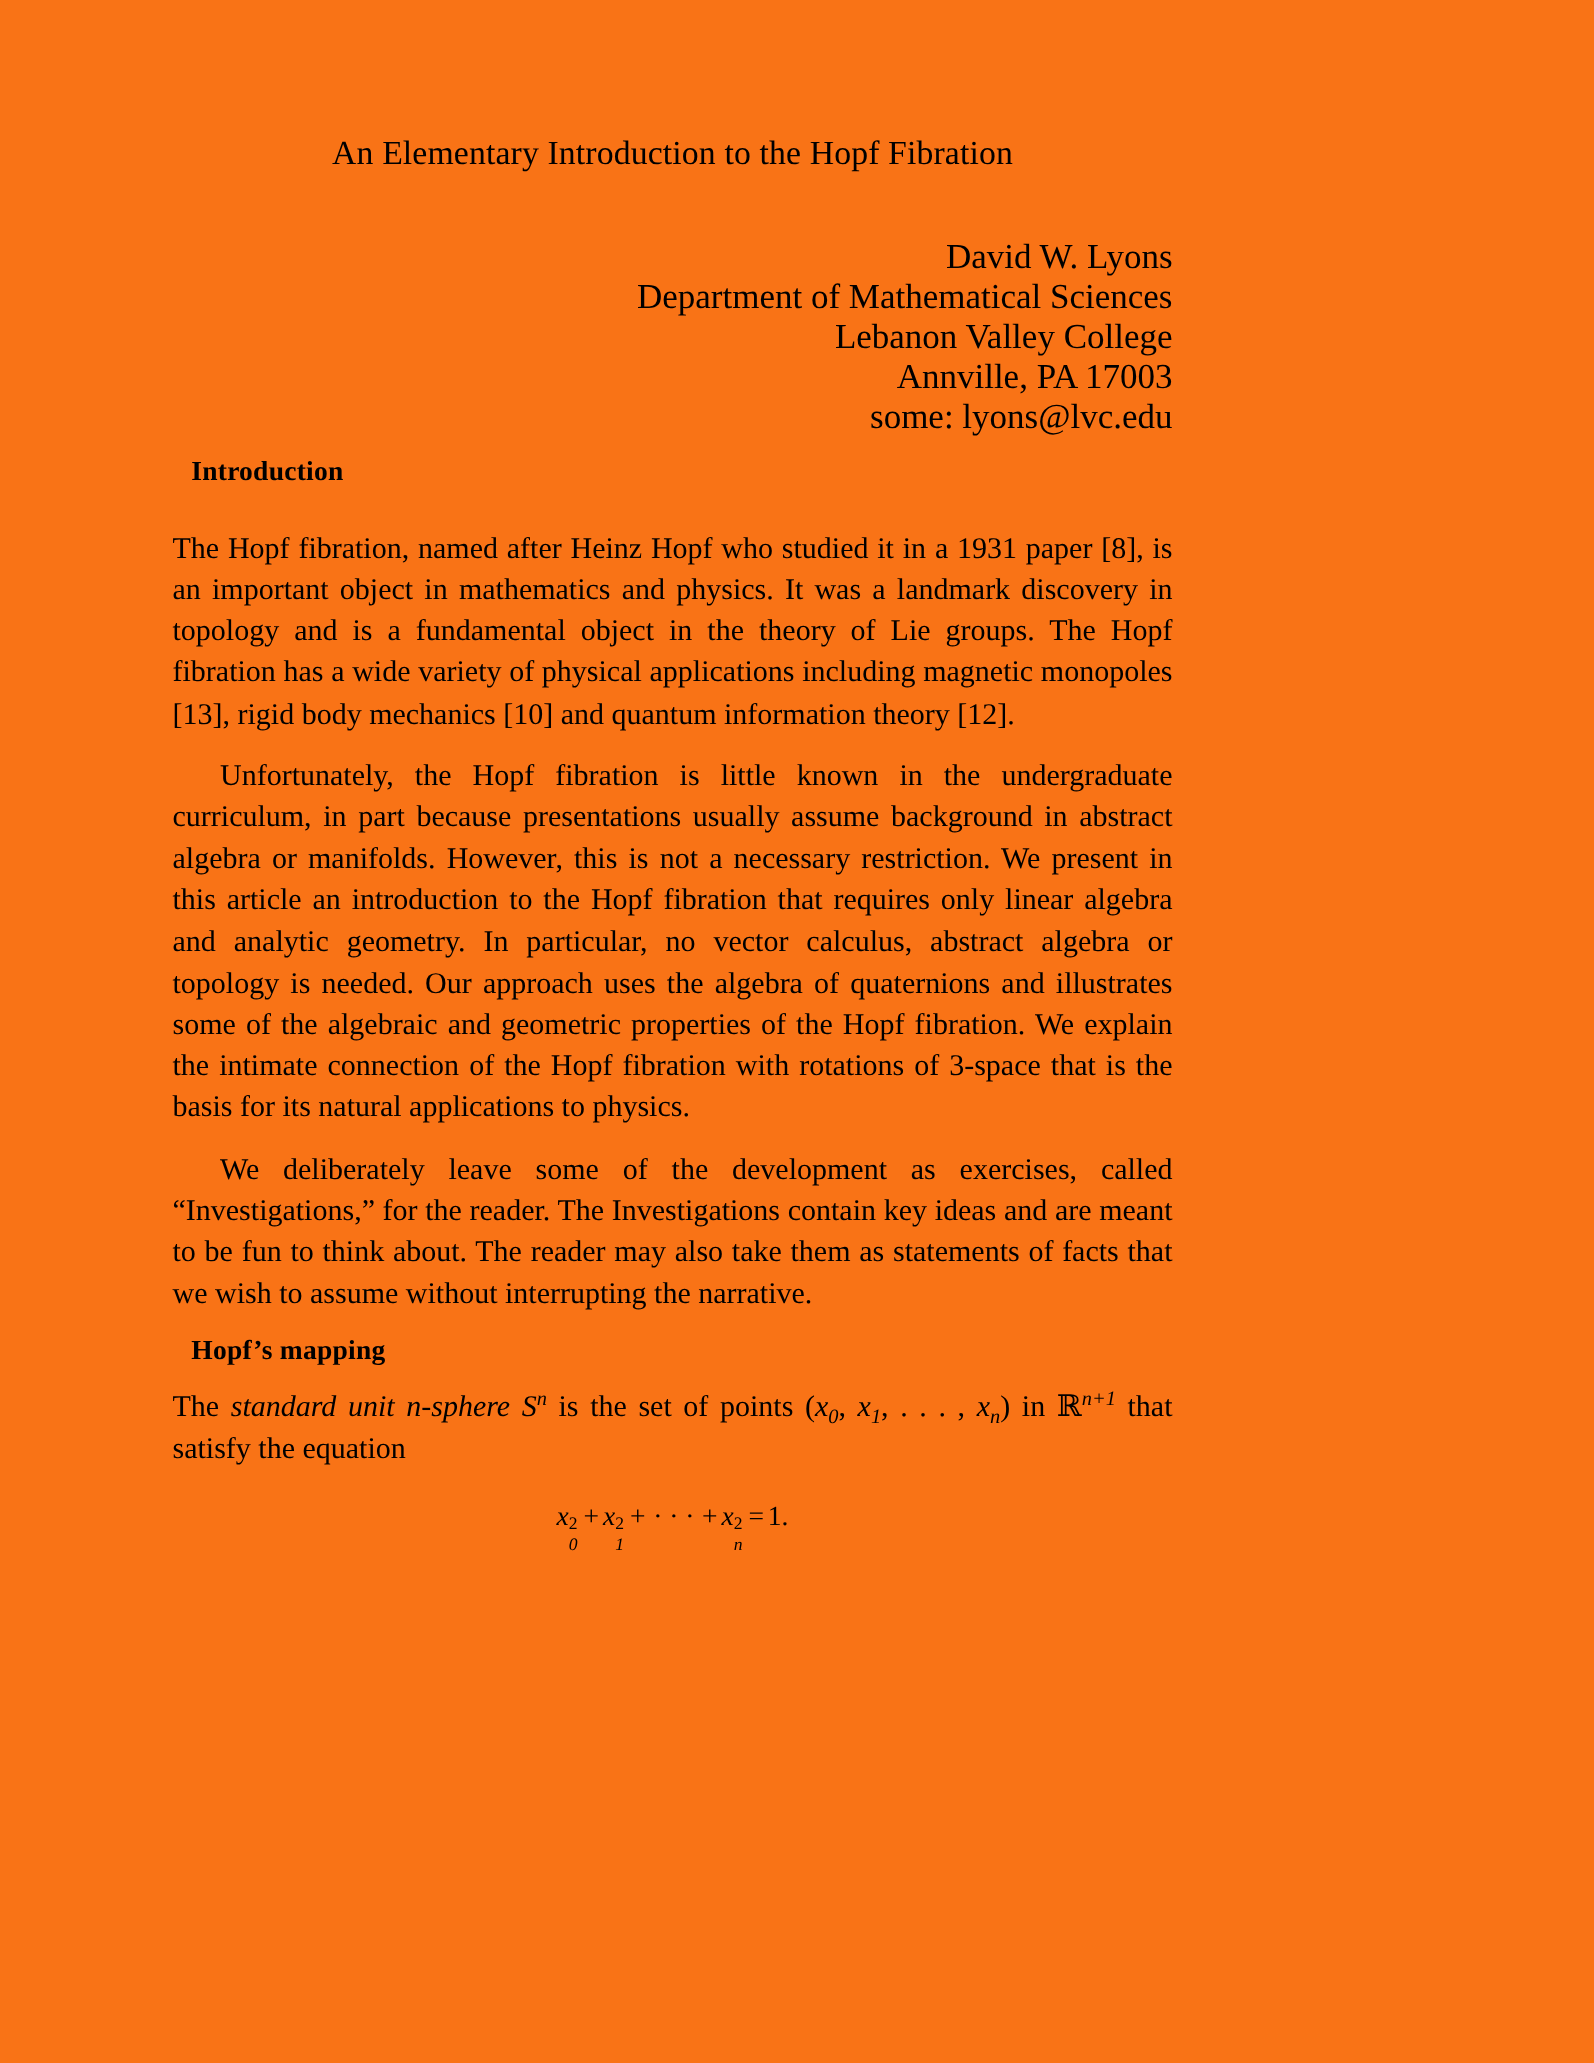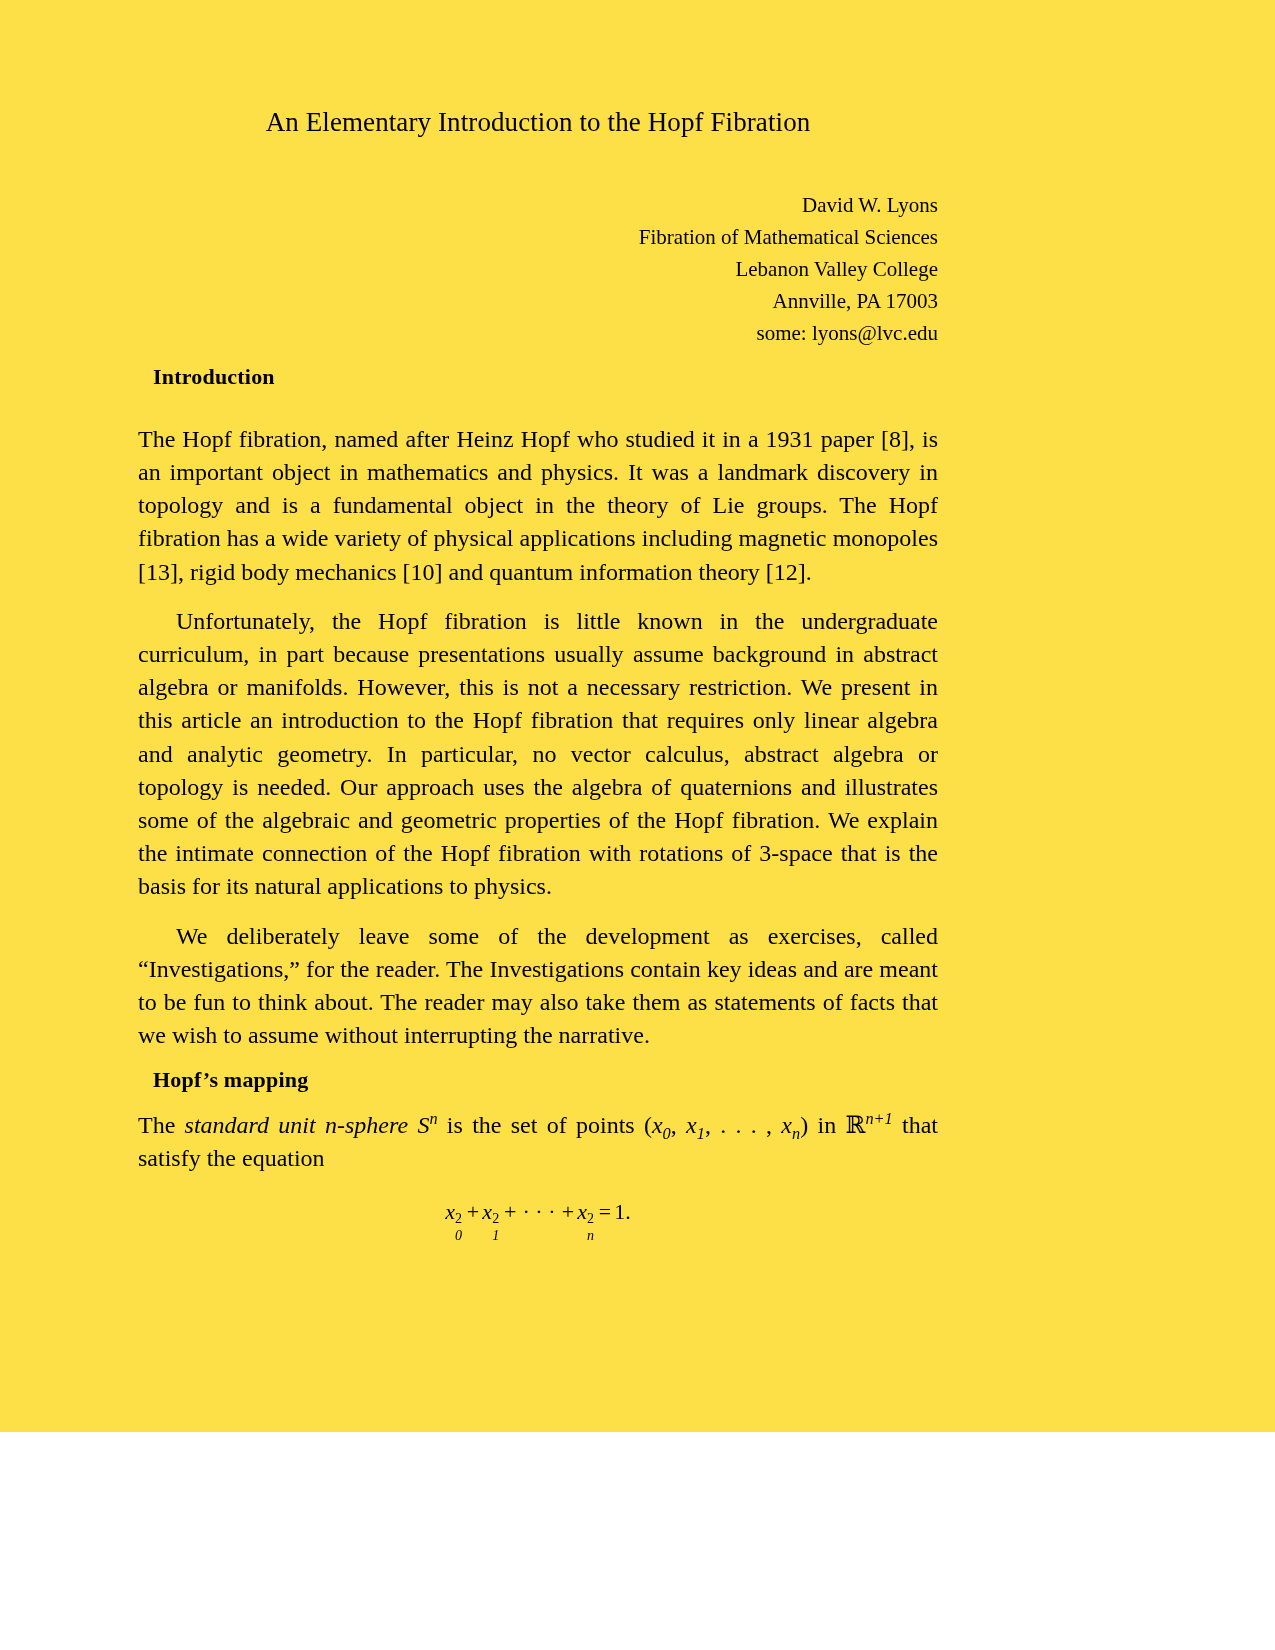--- a/index.html
+++ b/index.html
@@ -7,22 +7,22 @@
     padding: 0;
     background: #ffffff;
   }
   body {
     font-family: "Liberation Serif", "DejaVu Serif", serif;
     color: #000000;
   }
   .page {
     position: relative;
     width: 1275px;
-    height: 1432px;
-    background: #fde047;
+    height: 1650px;
+    background: #f97316;
     margin: 0 auto;
     overflow: hidden;
   }
   .content {
     position: absolute;
     left: 138px;
     top: 0;
     width: 800px;
   }
 
@@ -33,21 +33,21 @@
     letter-spacing: 0.1px;
     margin-top: 106px;
     line-height: 1.2;
     font-weight: 400;
   }
 
   
   .authorblock {
     margin-top: 52px;
     text-align: right;
-    font-size: 21px;
+    font-size: 28px;
     line-height: 31.8px;
   }
   .authorblock .ln {
     display: block;
     white-space: nowrap;
   }
 
   
   h2.section {
     font-size: 22px;
@@ -133,21 +133,21 @@
 </head>
 <body>
 
 <div class="page">
   <div class="content">
 
     <h1 class="title">An Elementary Introduction to the Hopf Fibration</h1>
 
     <div class="authorblock">
       <span class="ln">David W. Lyons</span>
-      <span class="ln">Fibration of Mathematical Sciences</span>
+      <span class="ln">Department of Mathematical Sciences</span>
       <span class="ln">Lebanon Valley College</span>
       <span class="ln">Annville, PA 17003</span>
       <span class="ln">some: lyons@lvc.edu</span>
     </div>
 
     <h2 class="section sec-intro">Introduction</h2>
 
     <p class="body first">The Hopf fibration, named after Heinz Hopf who studied it in a 1931 paper [8], is an important object in mathematics and physics. It was a landmark discovery in topology and is a fundamental object in the theory of Lie groups. The Hopf fibration has a wide variety of physical applications including magnetic monopoles [13], rigid body mechanics [10] and quantum information theory [12].</p>
 
     <p class="body cont">Unfortunately, the Hopf fibration is little known in the undergraduate curriculum, in part because presentations usually assume background in abstract algebra or manifolds. However, this is not a necessary restriction. We present in this article an introduction to the Hopf fibration that requires only linear algebra and analytic geometry. In particular, no vector calculus, abstract algebra or topology is needed. Our approach uses the algebra of quaternions and illustrates some of the algebraic and geometric properties of the Hopf fibration. We explain the intimate connection of the Hopf fibration with rotations of 3-space that is the basis for its natural applications to physics.</p>

